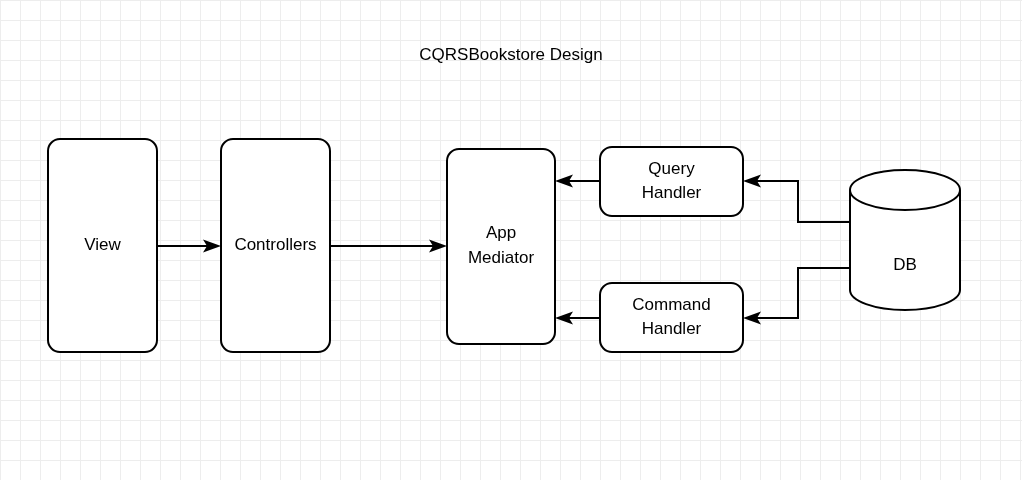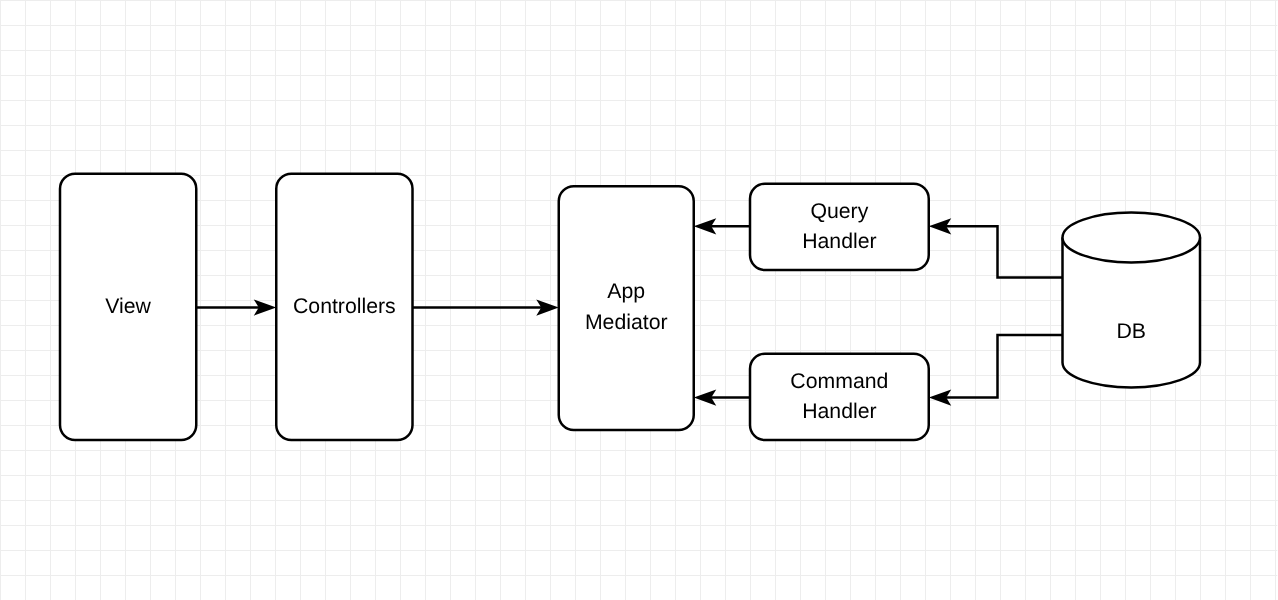--- a/index.html
+++ b/index.html
@@ -75,20 +75,21 @@
     font-size: 17px;
     color: #000000;
     letter-spacing: 0px;
   }
 </style>
 </head>
 <body>
 
 <div id="canvas">
 
+  <div class="diagram-title">CQRSBookstore Design</div>
 
   <svg id="diagram-svg" viewBox="0 0 1022 480">
 
     <g>
       <rect class="node-shape" x="48" y="139" width="109" height="213" rx="12" ry="12"></rect>
       <text class="node-label" x="102.5" y="246">View</text>
     </g>
 
     <g>
       <rect class="node-shape" x="221" y="139" width="109" height="213" rx="12" ry="12"></rect>

